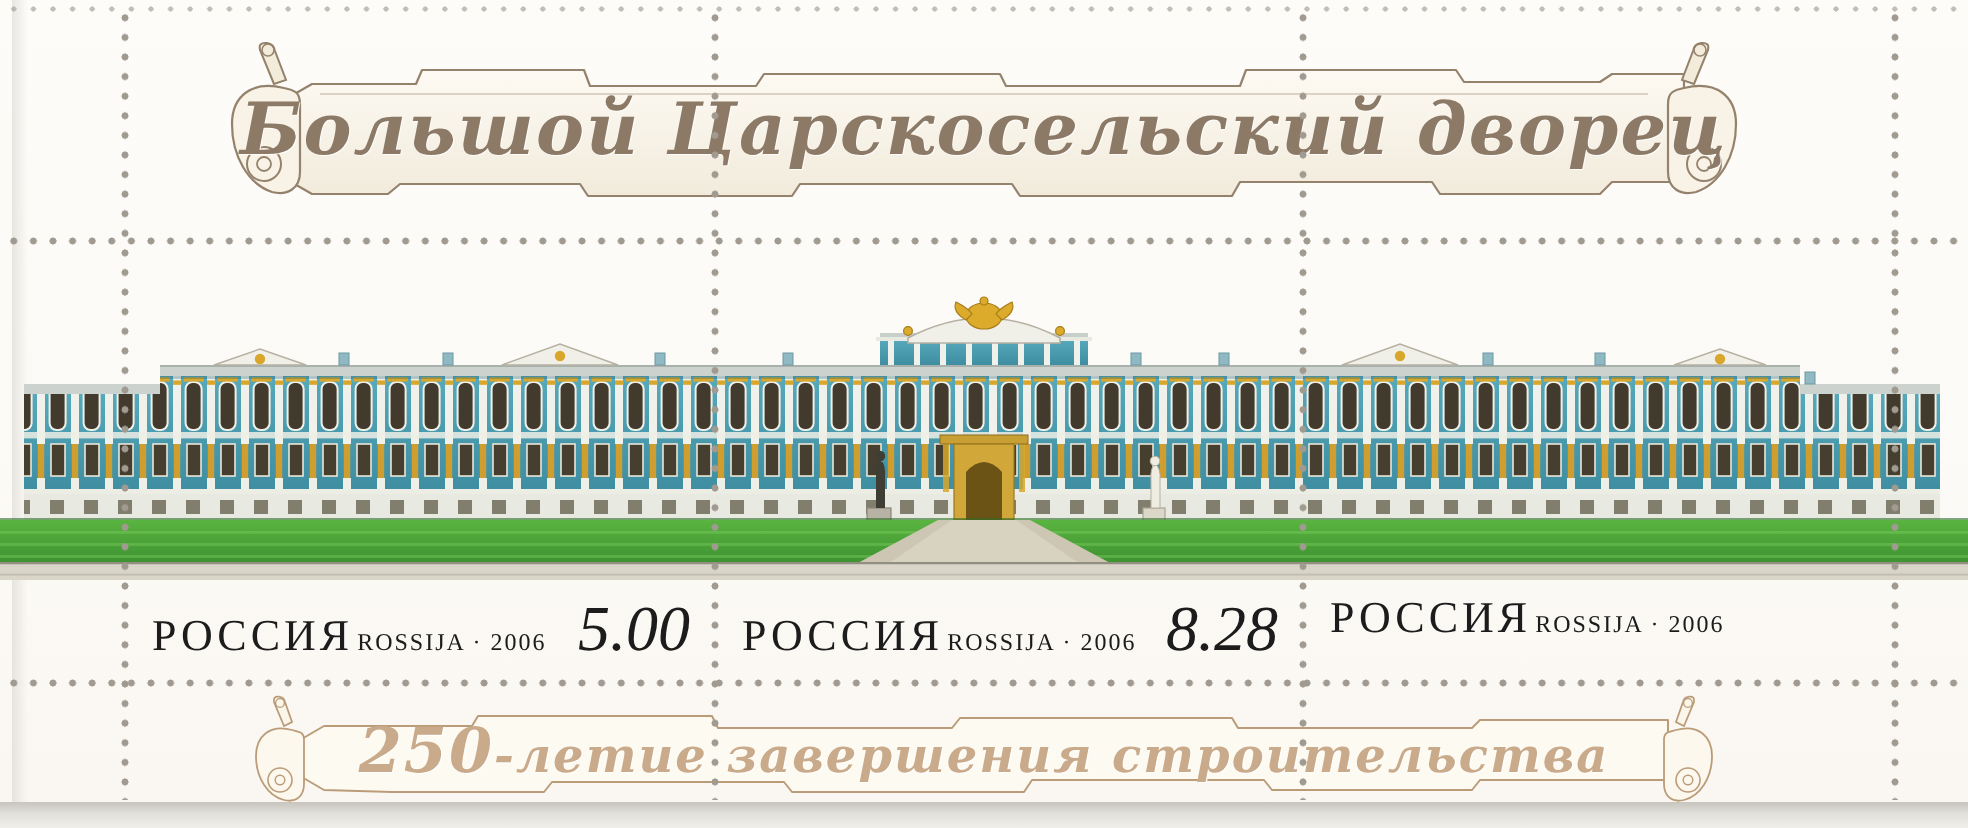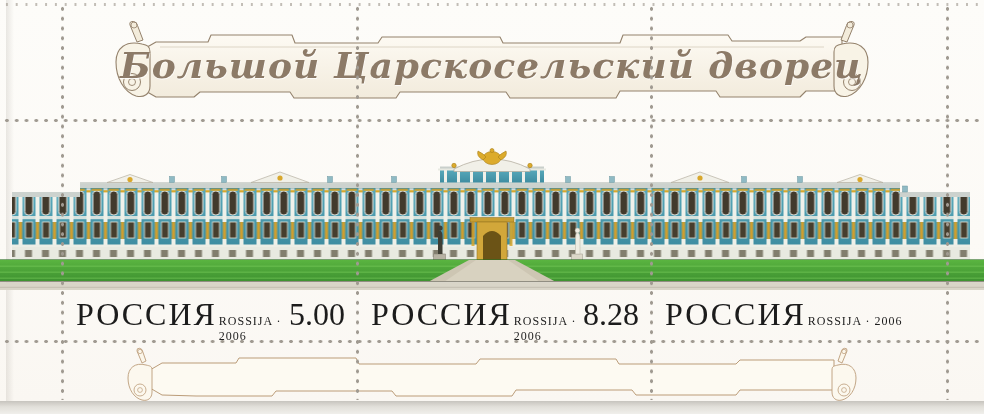--- a/index.html
+++ b/index.html
@@ -54,23 +54,23 @@
   .palace{position:absolute;left:0;top:148px;z-index:5;}
   
   .labels{position:absolute;left:0;top:291px;height:50px;width:984px;z-index:15;}
   .stamp-cap{
     position:absolute;top:0;height:46px;display:flex;align-items:baseline;
     padding:5px 12px 0 14px;box-sizing:border-box;color:#1c1c1c;
   }
   .cap-1{left:62px;width:295px;}
   .cap-2{left:357px;width:294px;}
   .cap-3{left:651px;width:296px;}
-  .country{font-size:32px;letter-spacing:2px;}
+  .country{font-size:22px;letter-spacing:2px;}
   .issue{font-size:12px;letter-spacing:1px;margin-left:2px;}
-  .value{font-size:32px;margin-left:auto;}
+  .value{font-size:32px;margin-left:auto;font-style:italic;}
 </style>
 </head>
 <body>
 
 <div class="sheet">
   <div class="edge-shade-left"></div>
 
   <svg id="topBanner" class="banner-svg" width="824" height="100" viewBox="0 0 824 100">
     <defs>
       <linearGradient id="ribG" x1="0" y1="0" x2="0" y2="1">
@@ -249,20 +249,23 @@
         <circle cx="44" cy="44" r="2.4" fill="none" stroke="#bb9c79" stroke-width="0.7"></circle>
       </g>
     </defs>
     <path d="M54 24 L66 17 L140 17 L143 12 L260 12 L263 18 L380 18 L384 13 L520 13
       L523 18 L640 18 L644 14 L738 14
       L738 44 L644 44 L640 49 L540 49 L536 44 L420 44 L416 50 L300 50 L296 45
       L180 45 L176 50 L100 50 L66 49 L54 42 Z" fill="#fdfaf2" stroke="#bb9c79" stroke-width="1" stroke-linejoin="round"></path>
     <use href="#rollB"></use>
     <use href="#rollB" transform="translate(792 0) scale(-1 1)"></use>
   </svg>
+  <div class="anniv-text">
+    <span class="num">250</span><span class="suf">-летие завершения строительства</span>
+  </div>
 
   <div class="ph top" style="top:1px"></div>
   <div class="ph" style="top:117px"></div>
   <div class="ph" style="top:338px"></div>
   <div class="pv" style="left:59px"></div>
   <div class="pv" style="left:354px"></div>
   <div class="pv" style="left:648px"></div>
   <div class="pv" style="left:944px"></div>
 </div>
 

